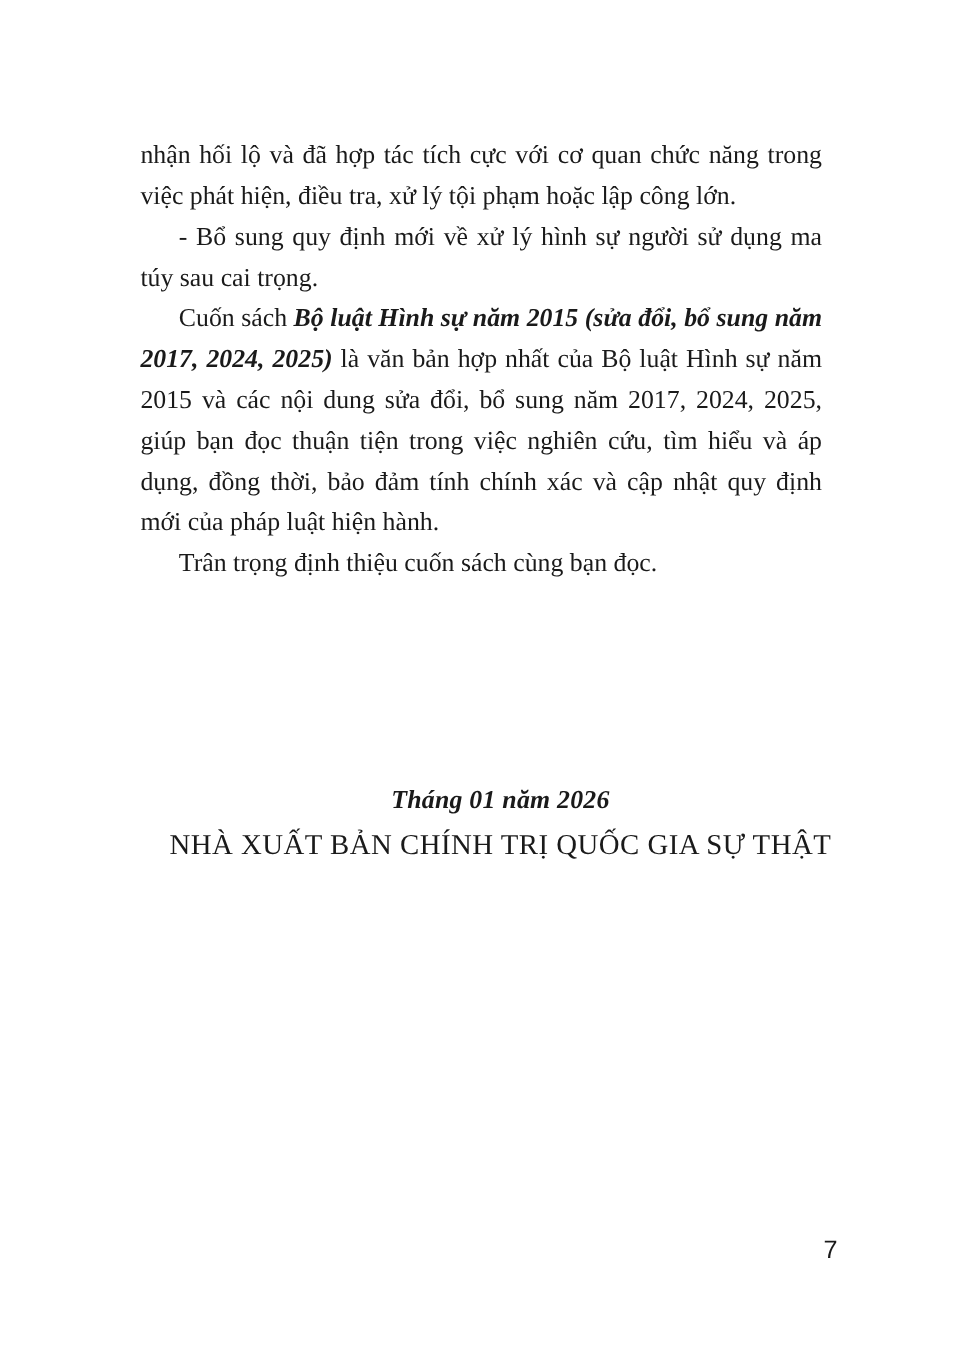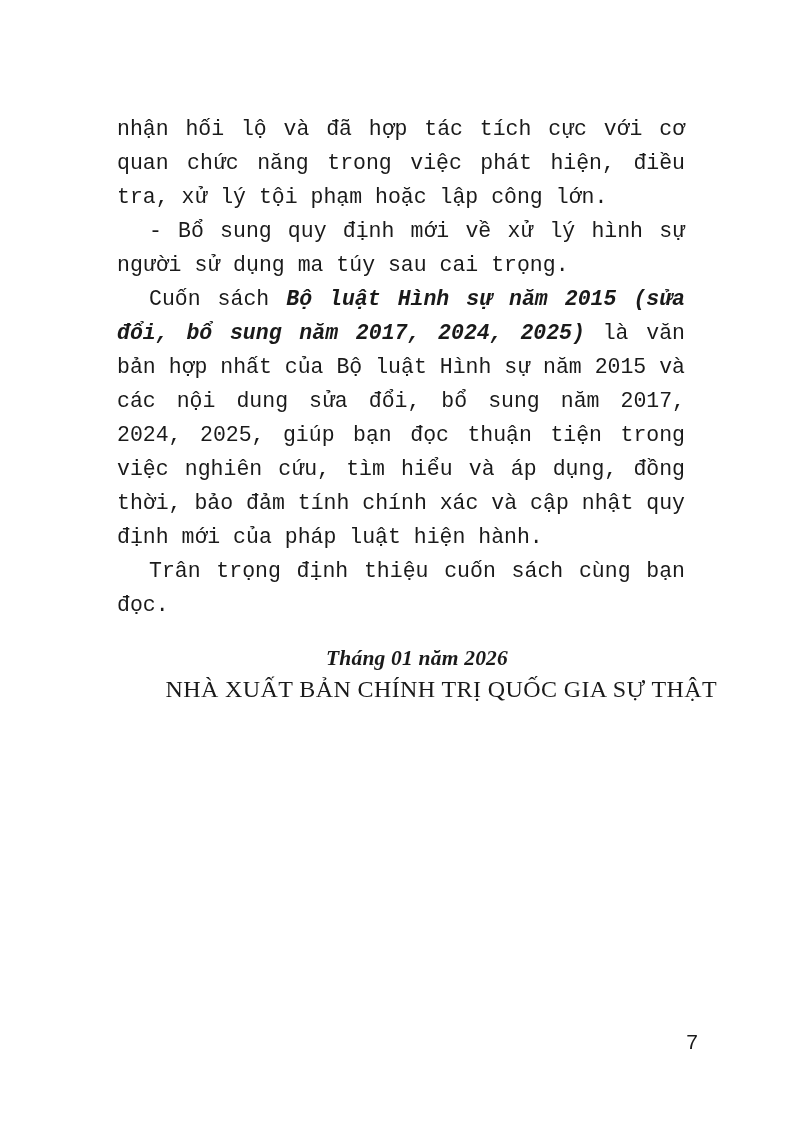--- a/index.html
+++ b/index.html
@@ -20,21 +20,21 @@
 
   .text-column {
     position: absolute;
     left: 117px;
     top: 112px;
     width: 568px;
   }
 
   .para {
     margin: 0;
-    font-family: Liberation Mono, monospace;
+    font-family: Liberation Serif, serif;
     font-size: 21.5px;
     line-height: 34px;
     color: #1a1a1a;
     text-align: justify;
     text-justify: inter-word;
     -webkit-hyphens: none;
     hyphens: none;
   }
 
   .para.indent {
@@ -52,39 +52,38 @@
 
   .signature-block {
     position: absolute;
     left: 117px;
     top: 643px;
     width: 600px;
     text-align: center;
   }
 
   .sig-date {
-    margin: 0;
+    margin: 8px;
     font-family: "Liberation Serif", "DejaVu Serif", serif;
     font-size: 21.5px;
     line-height: 30px;
     font-style: italic;
     font-weight: bold;
     color: #1a1a1a;
     letter-spacing: 0.2px;
   }
 
   .sig-publisher {
     margin: 0;
     font-family: "Liberation Serif", "DejaVu Serif", serif;
     font-size: 24px;
     line-height: 32px;
     color: #1a1a1a;
     letter-spacing: 0.4px;
     white-space: nowrap;
-    text-align: right;
   }
 
   .page-number {
     position: absolute;
     right: 102px;
     top: 1030px;
     font-family: "Liberation Sans", "DejaVu Sans", sans-serif;
     font-size: 21px;
     line-height: 24px;
     color: #1a1a1a;

